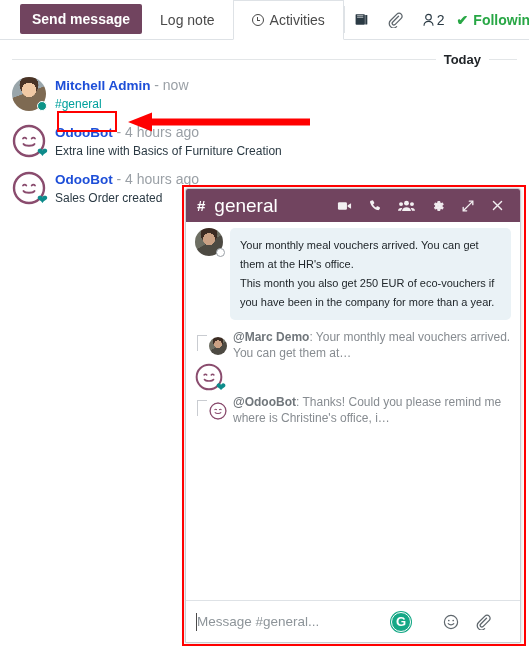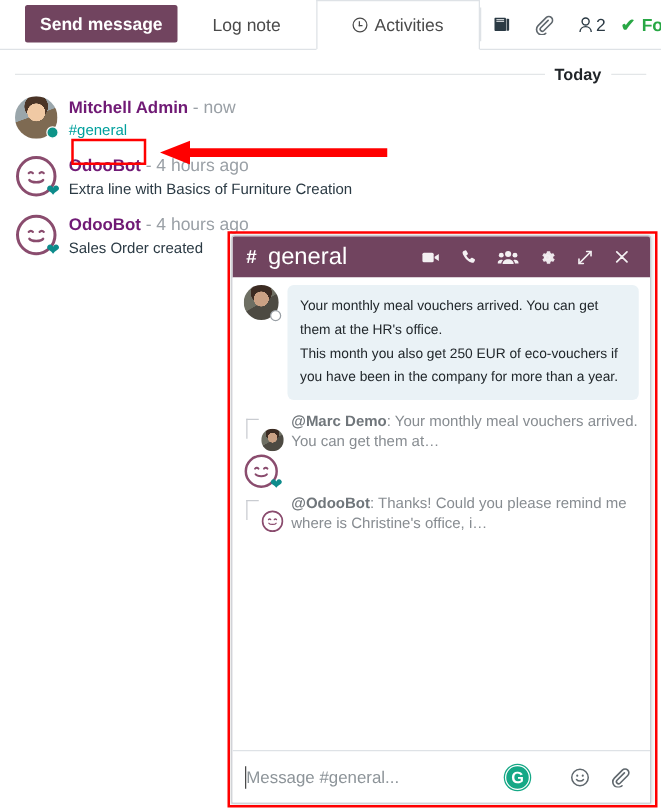--- a/index.html
+++ b/index.html
@@ -15,21 +15,21 @@
   .tabbar {
     position: relative;
     height: 40px;
     display: flex;
     align-items: stretch;
     border-bottom: 1px solid #dee2e6;
     background: #fff;
   }
   .tab {
     display: flex; align-items: center; justify-content: center;
-    padding: 0 28px;
+    padding: 0 18px;
     font-size: 14px;
     color: #495057;
     white-space: nowrap;
     cursor: pointer;
   }
   .tab.send {
     background: #71445f;
     color: #fff;
     font-weight: bold;
     margin: 4px 0 5px 20px;
@@ -99,21 +99,21 @@
     background:
       radial-gradient(circle at 50% 40%, #caa184 0 27%, transparent 28%),
       radial-gradient(circle at 50% 22%, #3b2b22 0 32%, transparent 33%),
       linear-gradient(150deg,#6e6f63 0 50%,#4d4a42 51% 100%);
     overflow:hidden;
   }
   .bot-face { width:34px; height:34px; }
 
   .msgbody { flex:1 1 auto; min-width:0; }
   .mhead { font-size:13.5px; line-height:17px; }
-  .mname { font-weight:bold; color:#701a75; }
+  .mname { font-weight:bold; color:#1d4ed8; }
   .mtime { color:#9aa0a6; font-size:14px; }
   .mtext { font-size:12px; color:#2b3a44; line-height:19px; margin-top:1px; }
   .chanlink { color:#00A09D; text-decoration:none; }
 
   
   .anno-box { position:absolute; border:2px solid #ff0000; pointer-events:none; }
   .anno-arrow { position:absolute; pointer-events:none; }
 
   
   .chatwin {
@@ -149,32 +149,32 @@
   .chead { font-size:12.5px; line-height:16px; margin-bottom:2px; }
   .cname { font-weight:bold; color:#2b3a44; font-size:12.5px; }
   .ctime { color:#9aa0a6; font-size:12px; }
   .bubble {
     background:#eaf2f6; border-radius:5px;
     padding:8px 10px; font-size:11px; line-height:19px; color:#21272b;
     margin-bottom:6px;
   }
   .bubble.one { padding:7px 10px; }
 
-  .quote { display:flex; gap:6px; align-items:flex-end; margin:2px 0 2px 0; position:relative; padding-left:14px;}
+  .quote { display:flex; gap:6px; align-items:center; margin:2px 0 2px 0; position:relative; padding-left:14px;}
   .quote .elbow {
     position:absolute; left:2px; top:6px; width:10px; height:16px;
     border-left:1px solid #c9ccd1; border-top:1px solid #c9ccd1;
   }
   .qav { width:18px;height:18px;border-radius:50%;flex:none;margin-top:1px;}
   .qtext { font-size:12px; line-height:16px; color:#878c91; }
   .qname { font-weight:bold; color:#70767b; }
 
   .composer {
     flex:none; border-top:1px solid #dee2e6; height:42px;
-    display:flex; align-items:center; padding:0 8px 0 11px; position:relative; background:#fff;
+    display:flex; align-items:center; padding:0 21px 0 11px; position:relative; background:#fff;
   }
   .composer .ph { font-size:13.5px; color:#8d9499; flex:1 1 auto; }
   .composer .caret { position:absolute; left:10px; top:12px; width:1px; height:18px; background:#4a4a4a; }
   .gbadge {
     width:20px;height:20px;border-radius:50%;background:#15a886;color:#fff;
     display:flex;align-items:center;justify-content:center;font-size:13px;font-weight:bold;
     border:1px solid #fff; box-shadow:0 0 0 1px #15a886; margin-right:24px;
   }
   .cpicon { padding:0 8px; color:#5f676d; cursor:pointer; display:flex; align-items:center;}
 </style>

